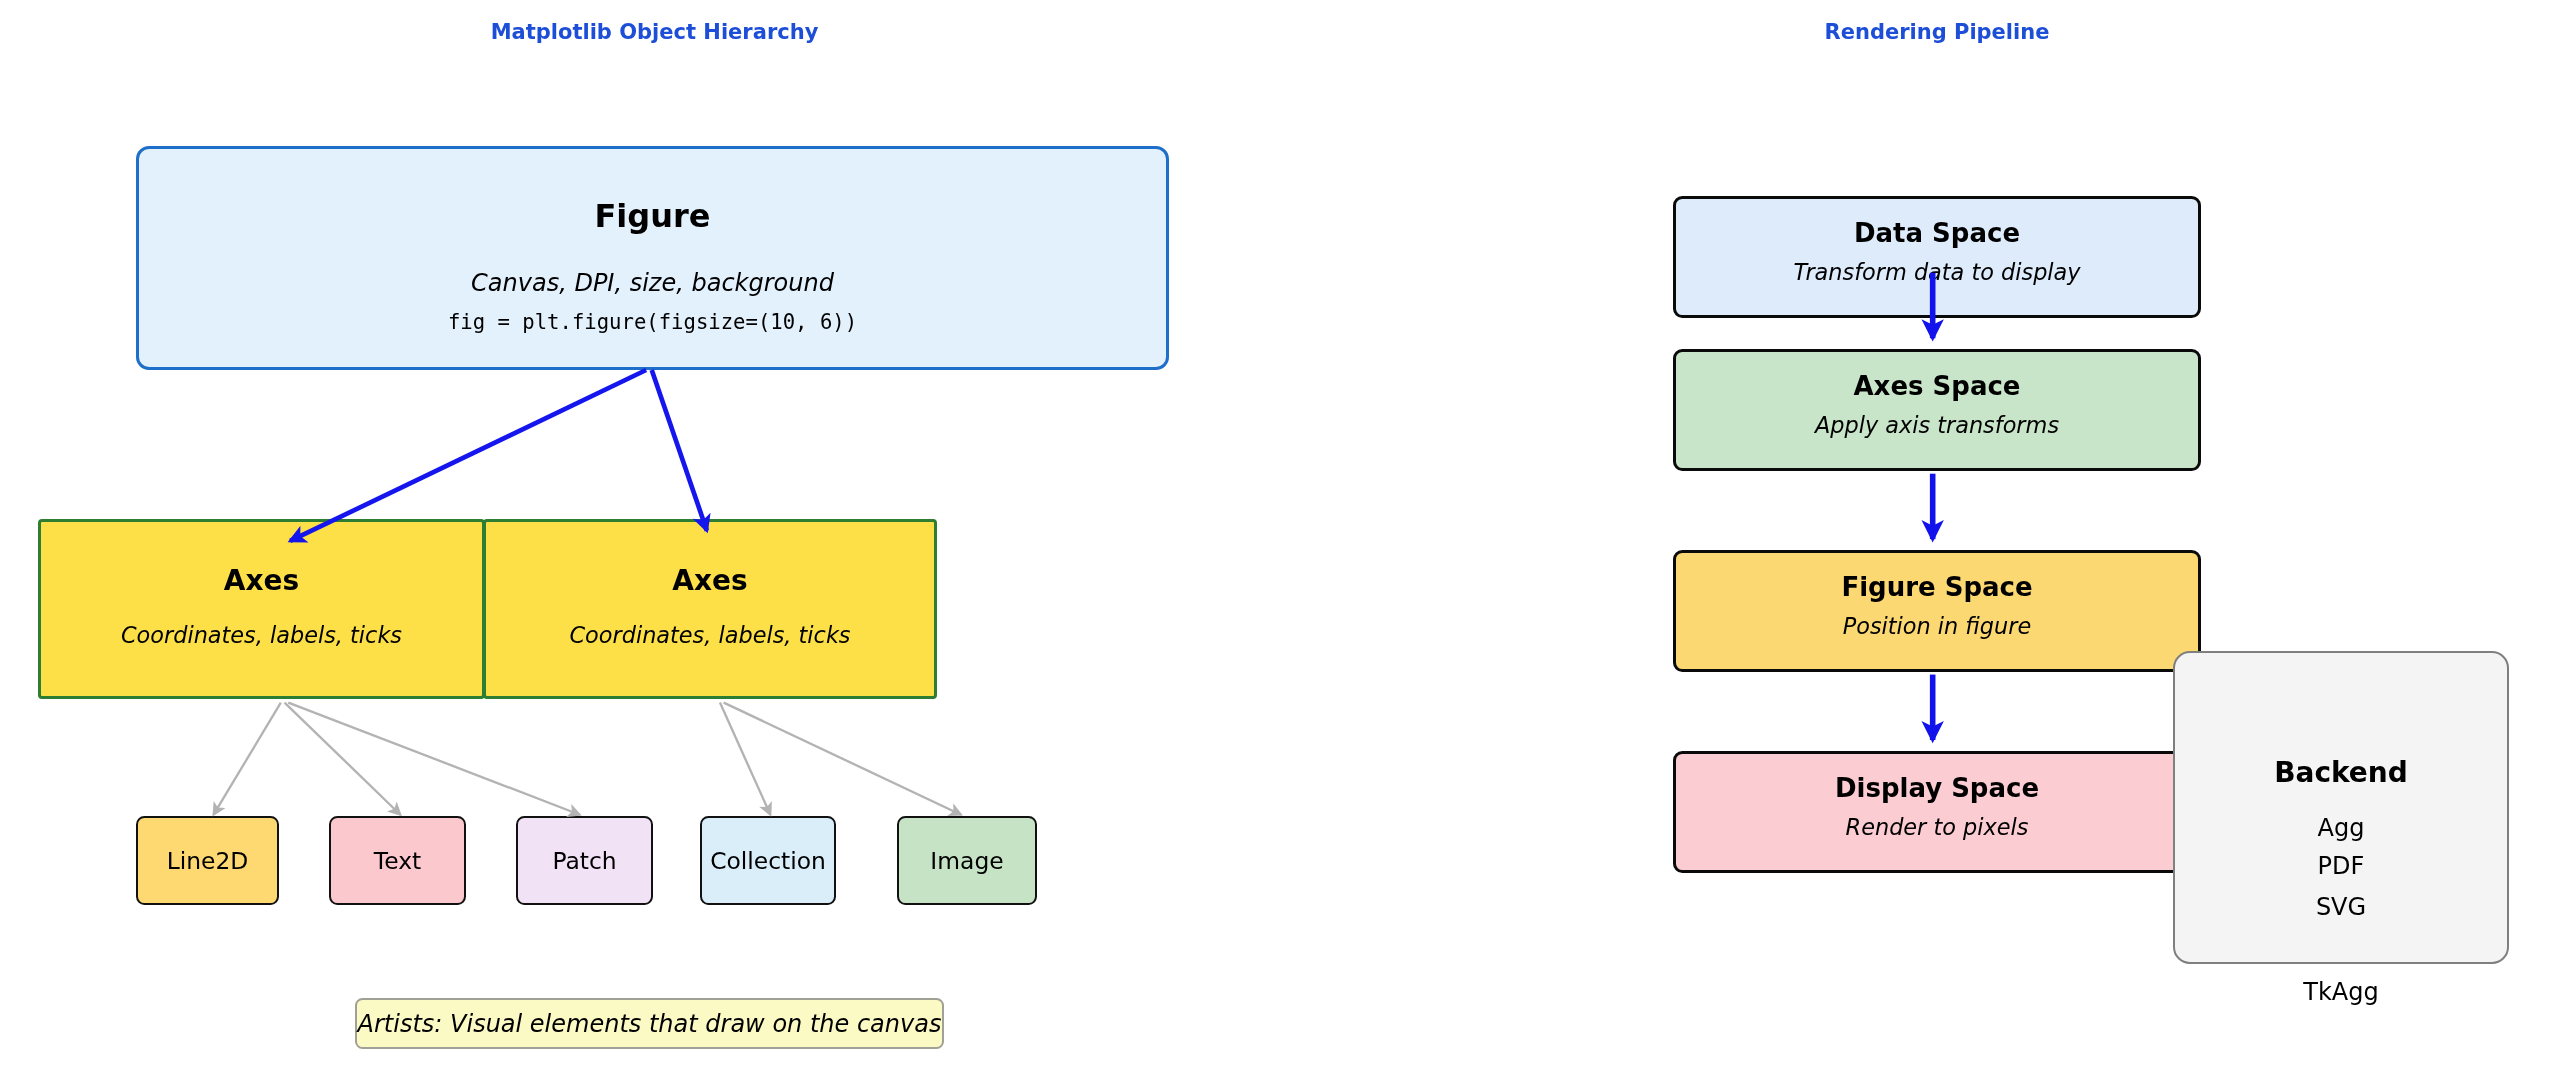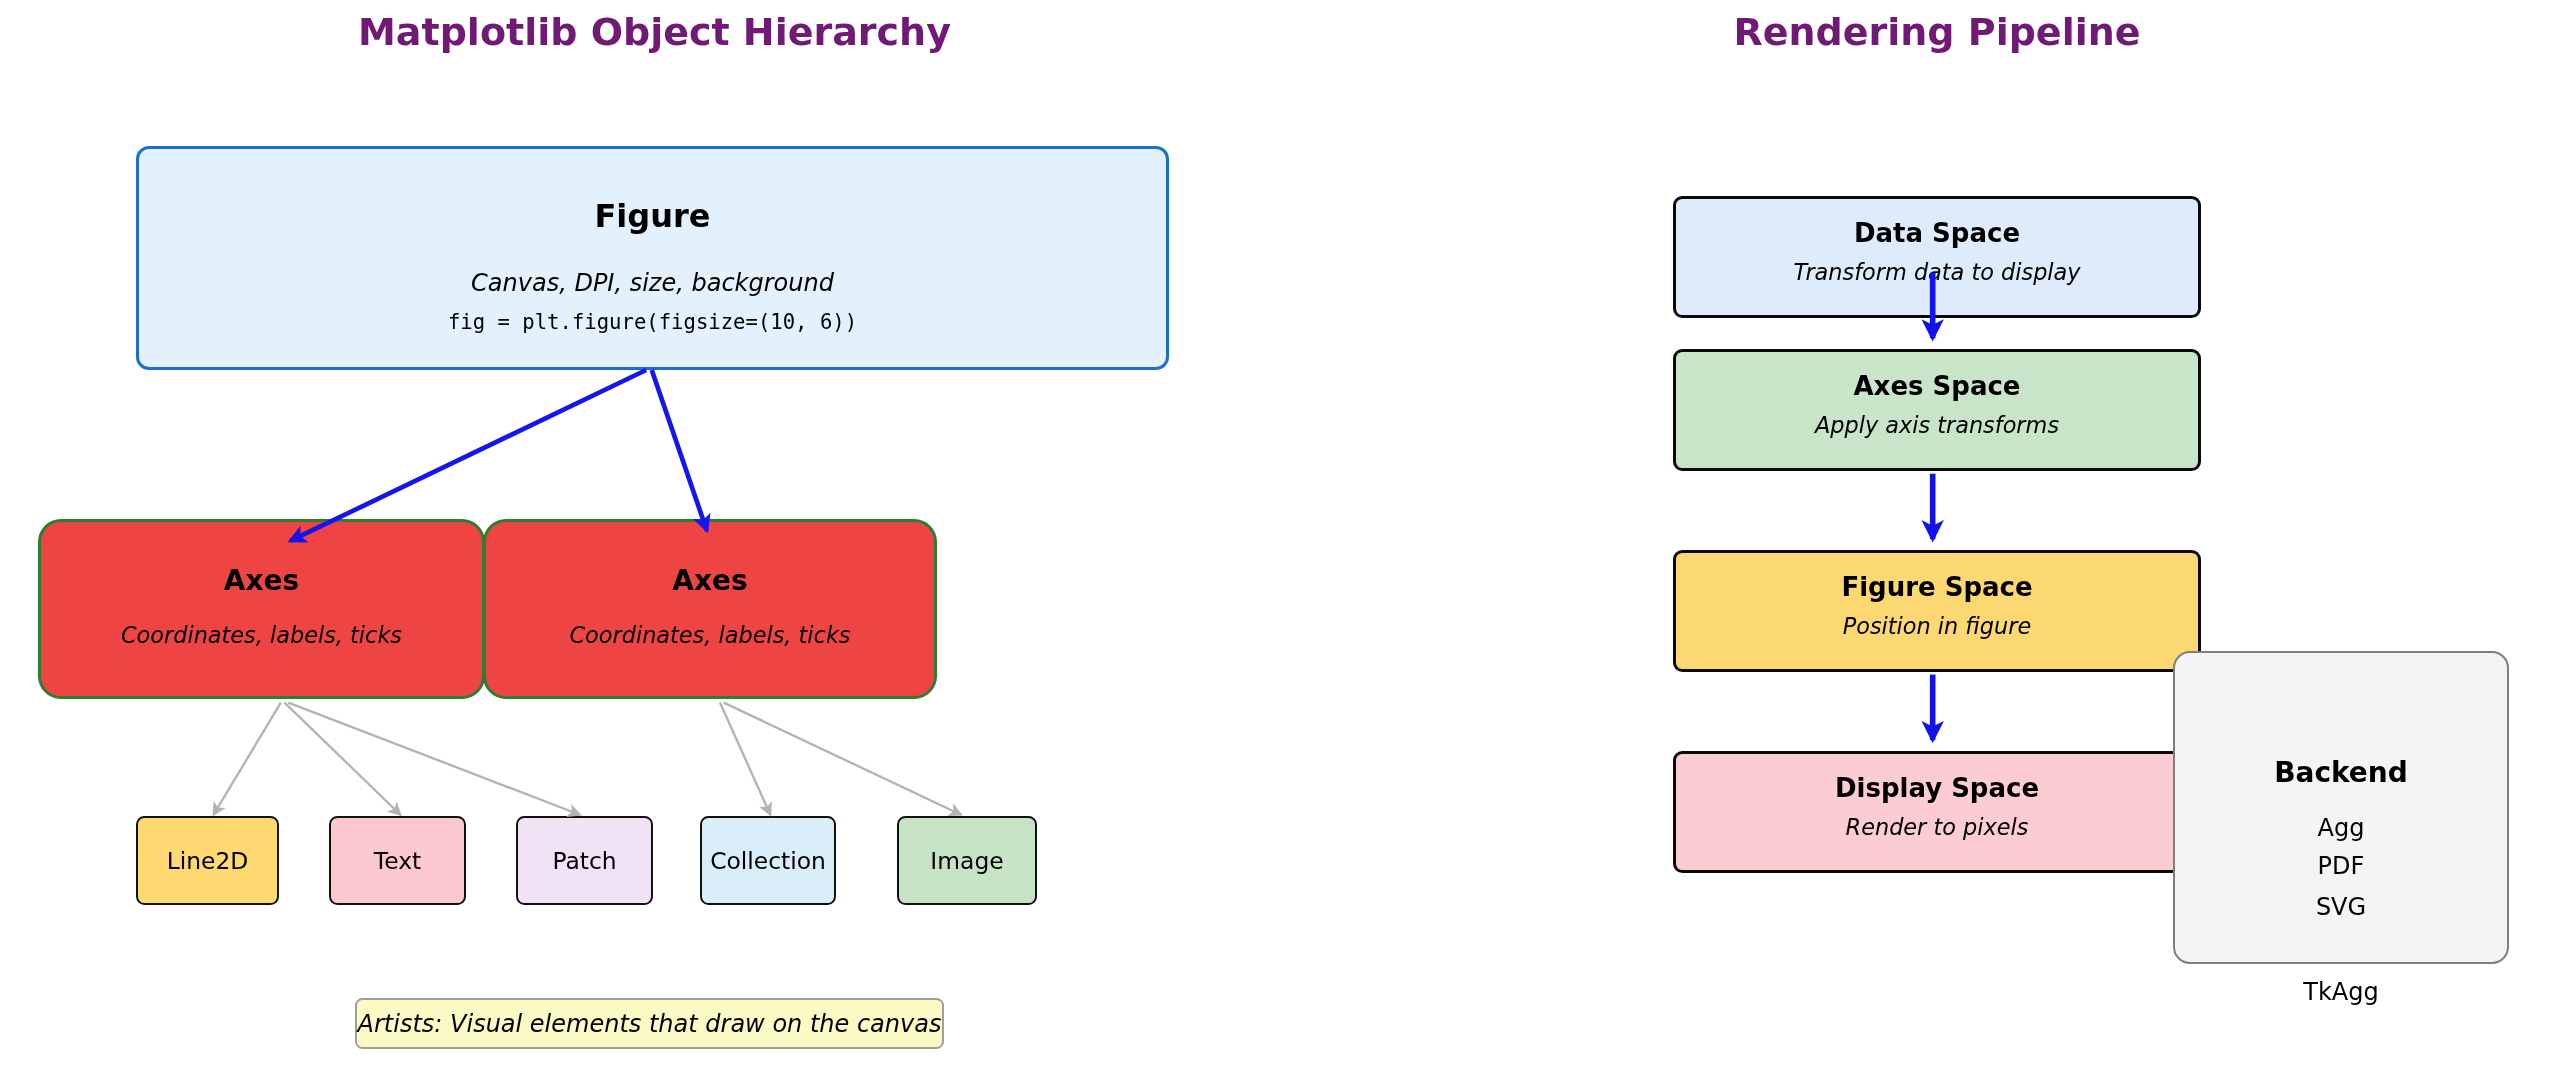--- a/index.html
+++ b/index.html
@@ -13,23 +13,23 @@
   }
   .canvas {
     position: relative;
     width: 2576px;
     height: 1081px;
     background: #ffffff;
   }
   .panel-title {
     position: absolute;
     top: 14px;
-    font-size: 38px;
+    font-size: 21px;
     font-weight: 700;
-    color: #701a75;
+    color: #1d4ed8;
     text-align: center;
     line-height: 37px;
   }
   .panel-title.left  { left: 0;      width: 1309px; }
   .panel-title.right { left: 1589px; width: 696px;  }
 
   .box {
     position: absolute;
     box-sizing: border-box;
     z-index: 1;
@@ -52,23 +52,23 @@
     border-radius: 13px;
   }
   .figure-box .box-heading { top: 50px;  font-size: 32px; line-height: 34px; }
   .figure-box .box-sub     { top: 120px; font-size: 24px; line-height: 28px; }
   .figure-box .box-code    { top: 161px; font-size: 20.6px; line-height: 24px;
                              font-family: "DejaVu Sans Mono", monospace; }
 
   
   .axes-box {
     top: 519px; height: 180px;
-    background: #ef4444;
+    background: #fde047;
     border: 3.7px solid #2d7d32;
-    border-radius: 23px;
+    border-radius: 4px;
   }
   .axes-left  { left: 38px;  width: 447px; }
   .axes-right { left: 483px; width: 454px; }
   .axes-box .box-heading { top: 43px;  font-size: 28px; line-height: 32px; }
   .axes-box .box-sub     { top: 99px; font-size: 22.4px; line-height: 28px; }
 
   
   .artist-box {
     top: 816px; height: 89px;
     border: 2.8px solid #111111;

